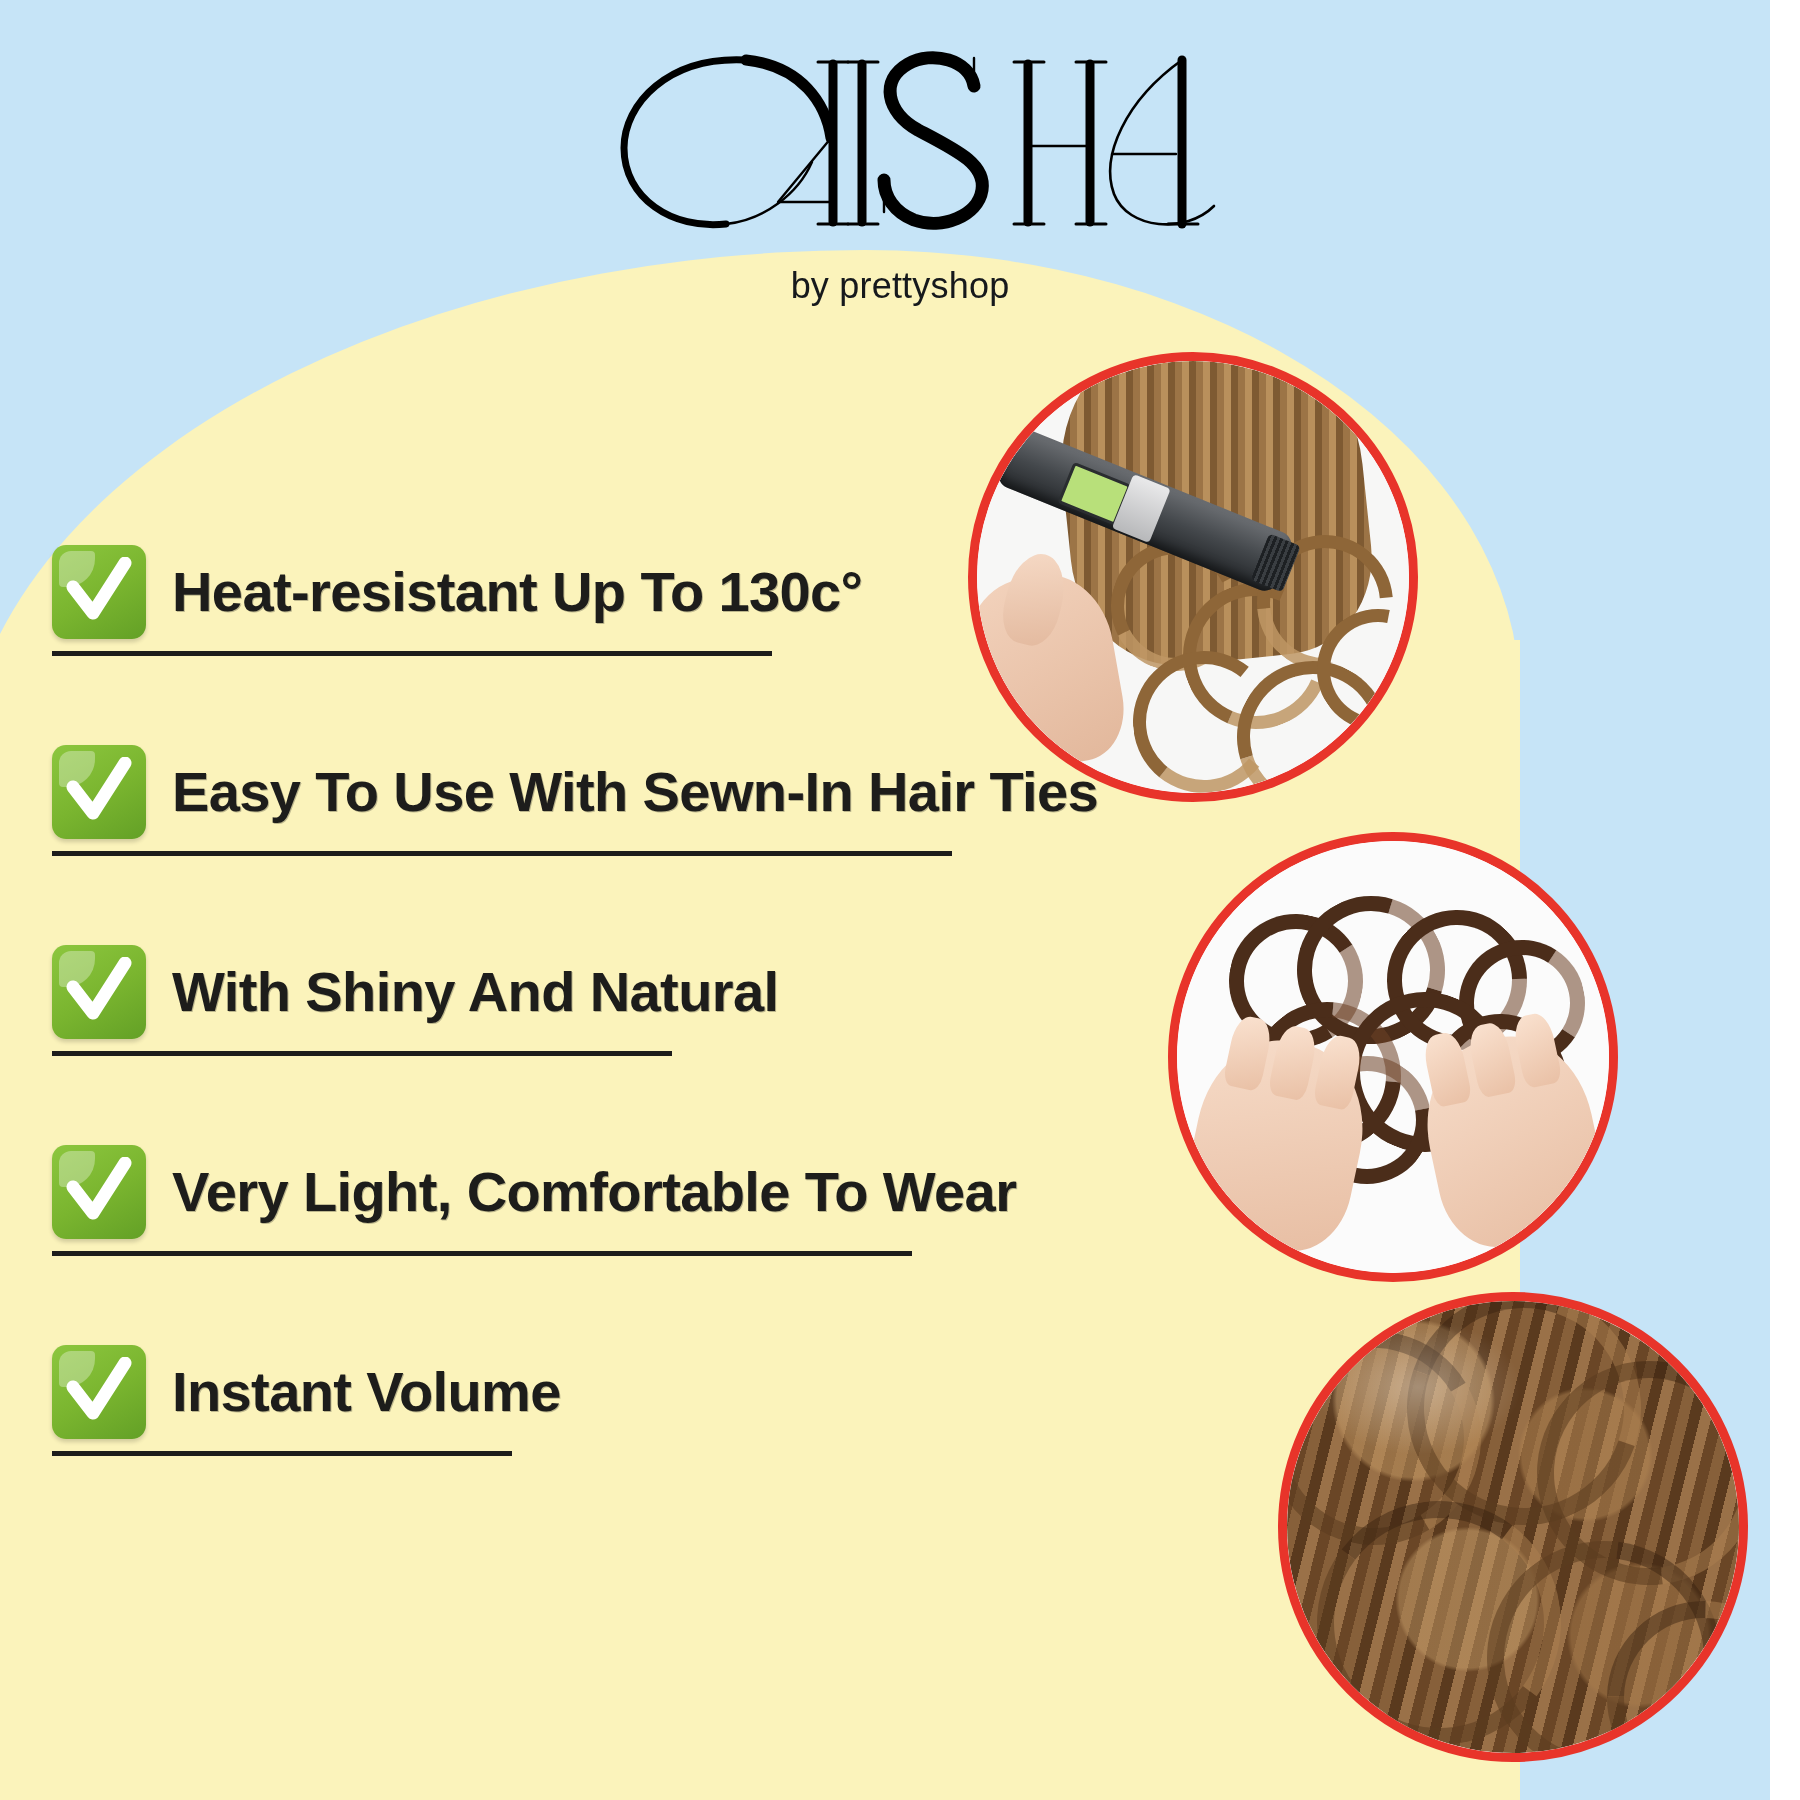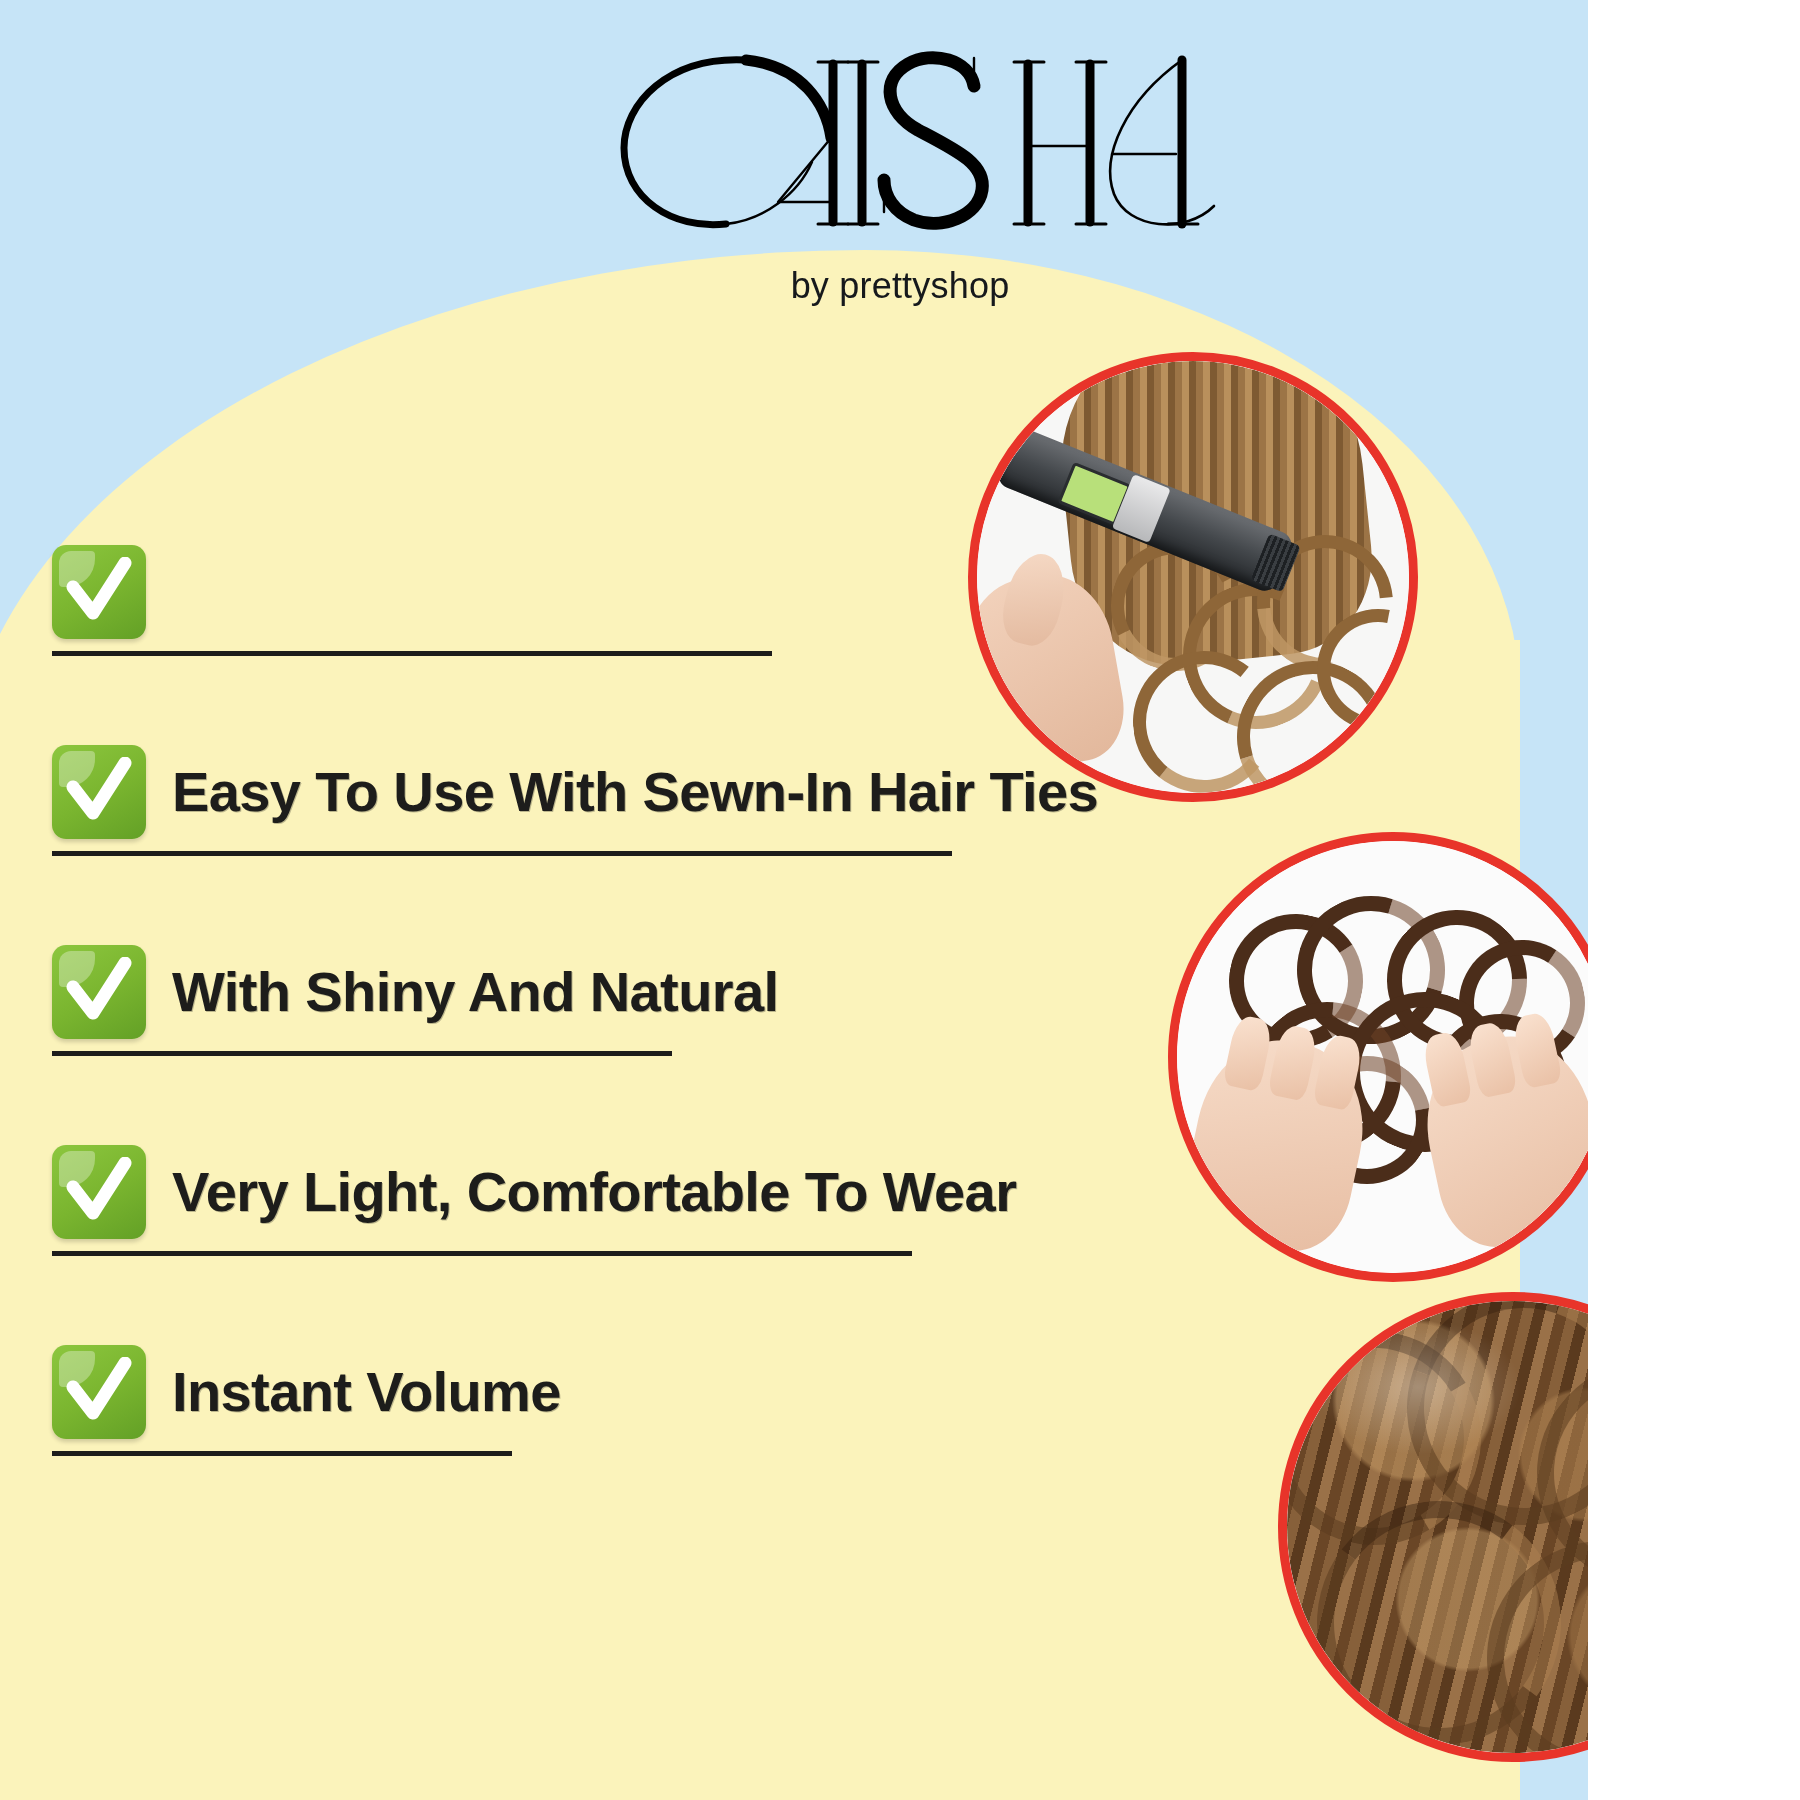--- a/index.html
+++ b/index.html
@@ -7,21 +7,21 @@
     padding: 0;
   }
   body {
     font-family: "Liberation Sans", sans-serif;
     background: #ffffff;
   }
 
   
   .canvas {
     position: relative;
-    width: 1588px;
+    width: 1770px;
     height: 1800px;
     overflow: hidden;
     background: #7dd3fc;
   }
 
   
   .bg-blue {
     position: absolute;
     inset: 0;
     background: #c6e4f7;
@@ -323,20 +323,21 @@
 
   <div class="features">
 
     <div class="feature-row">
       <div class="check-box">
         <div class="gloss"></div>
         <svg viewBox="0 0 72 70" xmlns="http://www.w3.org/2000/svg">
           <path d="M10 30 L 30 56 L 62 6" fill="none" stroke="#ffffff" stroke-width="13" stroke-linecap="round" stroke-linejoin="round"></path>
         </svg>
       </div>
+      <div class="feature-text">Heat-resistant Up To 130c°</div>
       <div class="feature-underline" style="width:720px"></div>
     </div>
 
     <div class="feature-row">
       <div class="check-box">
         <div class="gloss"></div>
         <svg viewBox="0 0 72 70" xmlns="http://www.w3.org/2000/svg">
           <path d="M10 30 L 30 56 L 62 6" fill="none" stroke="#ffffff" stroke-width="13" stroke-linecap="round" stroke-linejoin="round"></path>
         </svg>
       </div>

